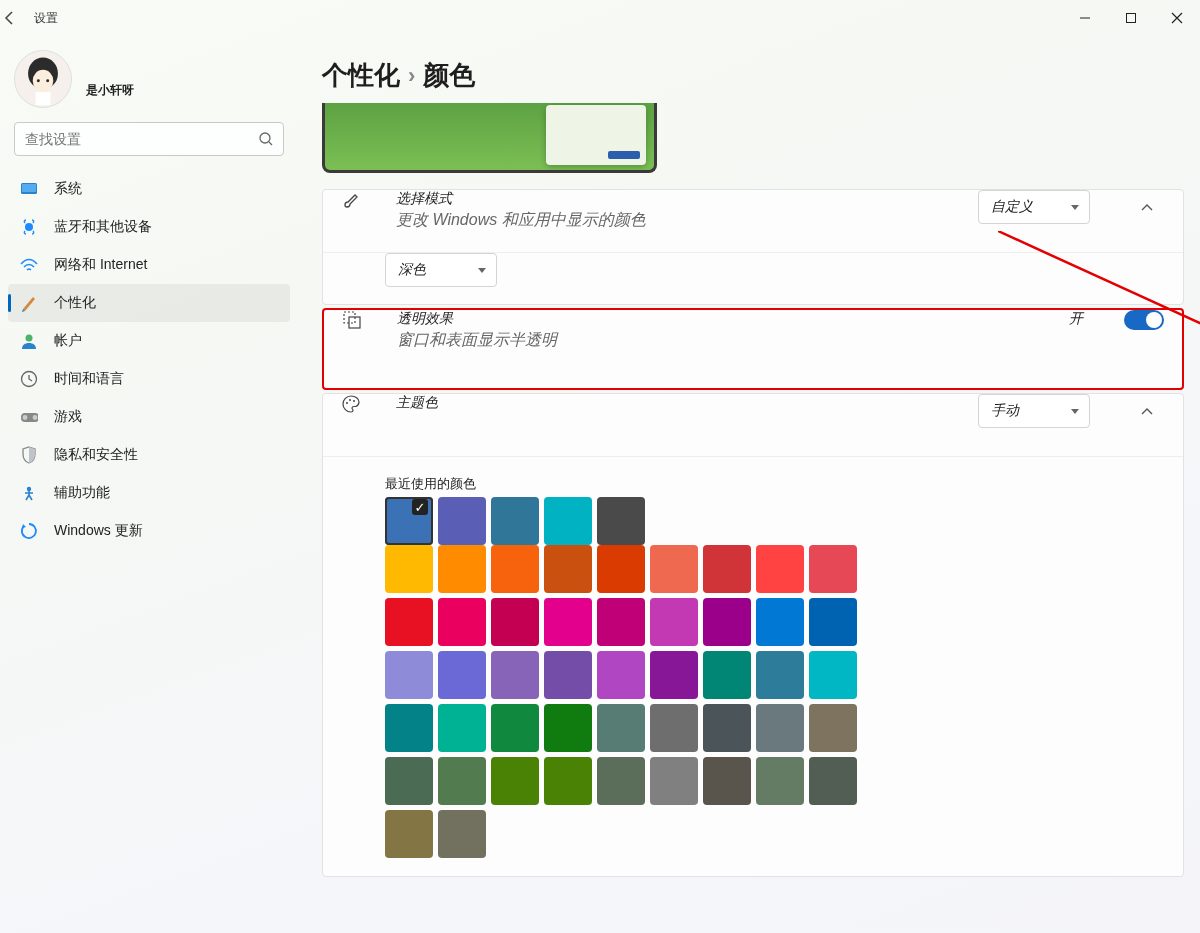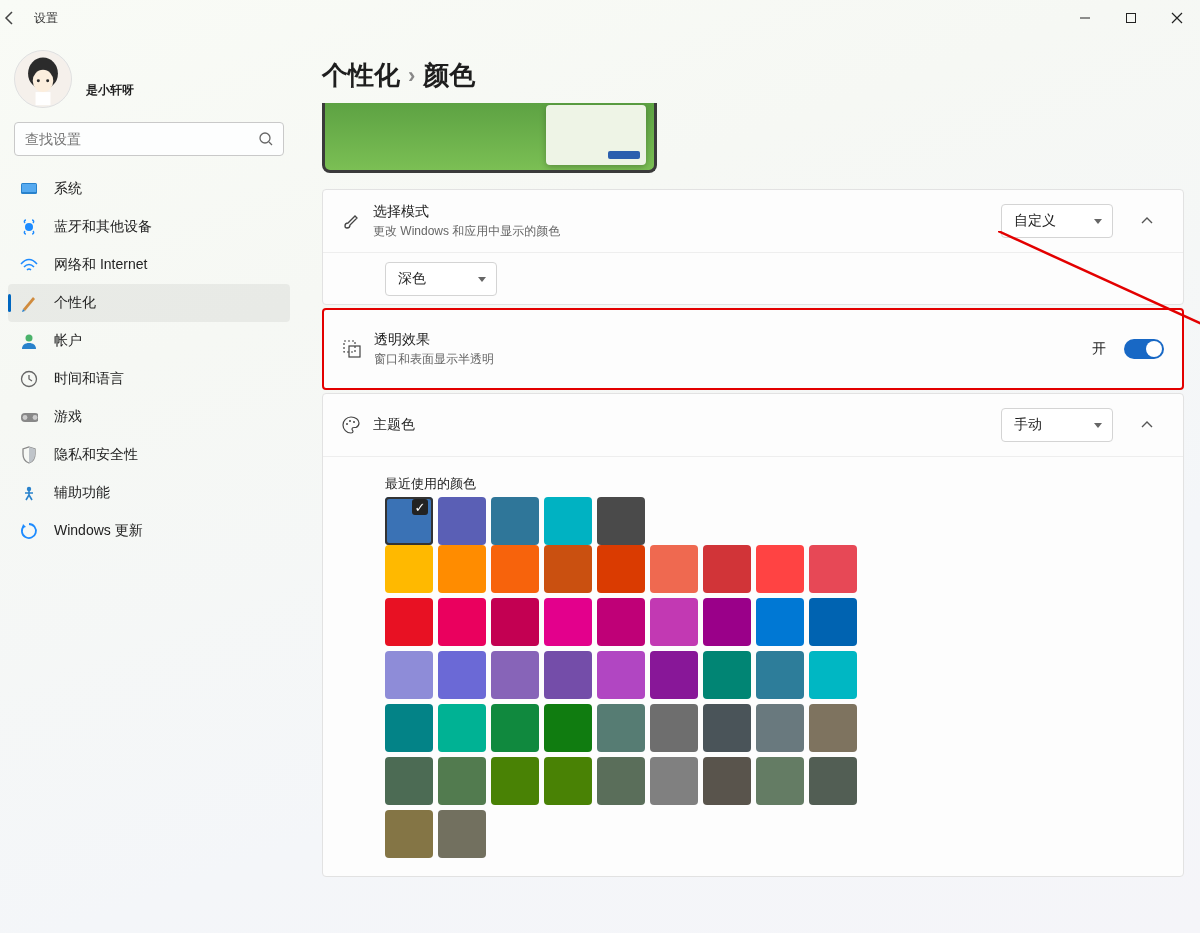--- a/index.html
+++ b/index.html
@@ -36,26 +36,26 @@
 
 .main { flex:1; padding:18px 16px 0 24px; overflow:hidden; position:relative;}
 .breadcrumb { font-size:26px; font-weight:600; display:flex; align-items:center; gap:8px; margin-bottom:10px; margin-top:4px;}
 .breadcrumb .sep { color:#888; font-size:22px;}
 
 .preview { width:335px; height:70px; border-radius:8px; overflow:hidden; border:3px solid #3a3a3a; background:linear-gradient(#5da243,#7bbf54); position:relative; margin-bottom:16px; border-top:none; border-top-left-radius:0; border-top-right-radius:0;}
 .preview .window{ position:absolute; right:8px; bottom:5px; width:100px; height:60px; background:#eef4e6; border-radius:4px; box-shadow:0 2px 6px rgba(0,0,0,.25);}
 .preview .window .accent{ position:absolute; right:6px; bottom:6px; width:32px; height:8px; background:#2b5fae; border-radius:2px;}
 
 .card { border:1px solid #e2e2e2; border-radius:4px; background:#fdfdfd; margin-bottom:3px;}
-.card-row { display:flex; align-items:center; min-height:62px; padding:0 18px; gap:12px;}
+.card-row { display:flex; min-height:62px; padding:0 18px; gap:35px;font-style:italic;}
 .card-row.sub { padding-left:62px; min-height:52px; border-top:1px solid #eee;}
 .card-icon { width:20px; height:20px; color:#444;}
 .card-text { flex:1;}
 .card-title { font-size:14px; font-weight:500;}
-.card-sub { font-size:12px; color:#666; margin-top:2px;}
+.card-sub { font-size:16px; color:#666; margin-top:2px;}
 .select { height:34px; min-width:112px; border:1px solid #d4d4d4; border-radius:4px; padding:0 30px 0 12px; background:#fff; position:relative; display:flex; align-items:center; cursor:pointer;}
 .select::after { content:""; position:absolute; right:10px; top:14px; width:0;height:0;border-left:4px solid transparent;border-right:4px solid transparent;border-top:5px solid #666;}
 .expand { width:36px; height:36px; display:flex; align-items:center; justify-content:center; color:#555; cursor:pointer; margin-left:4px;}
 .toggle-label{ font-size:14px; margin-right:6px;}
 .toggle { width:40px; height:20px; background:#1868c5; border-radius:12px; position:relative; cursor:pointer;}
 .toggle .knob { position:absolute; right:2px; top:2px; width:16px; height:16px; border-radius:50%; background:#fff;}
 
 .highlight { border:2px solid #e30000;}
 
 .arrow-svg{ position:absolute; pointer-events:none;}

